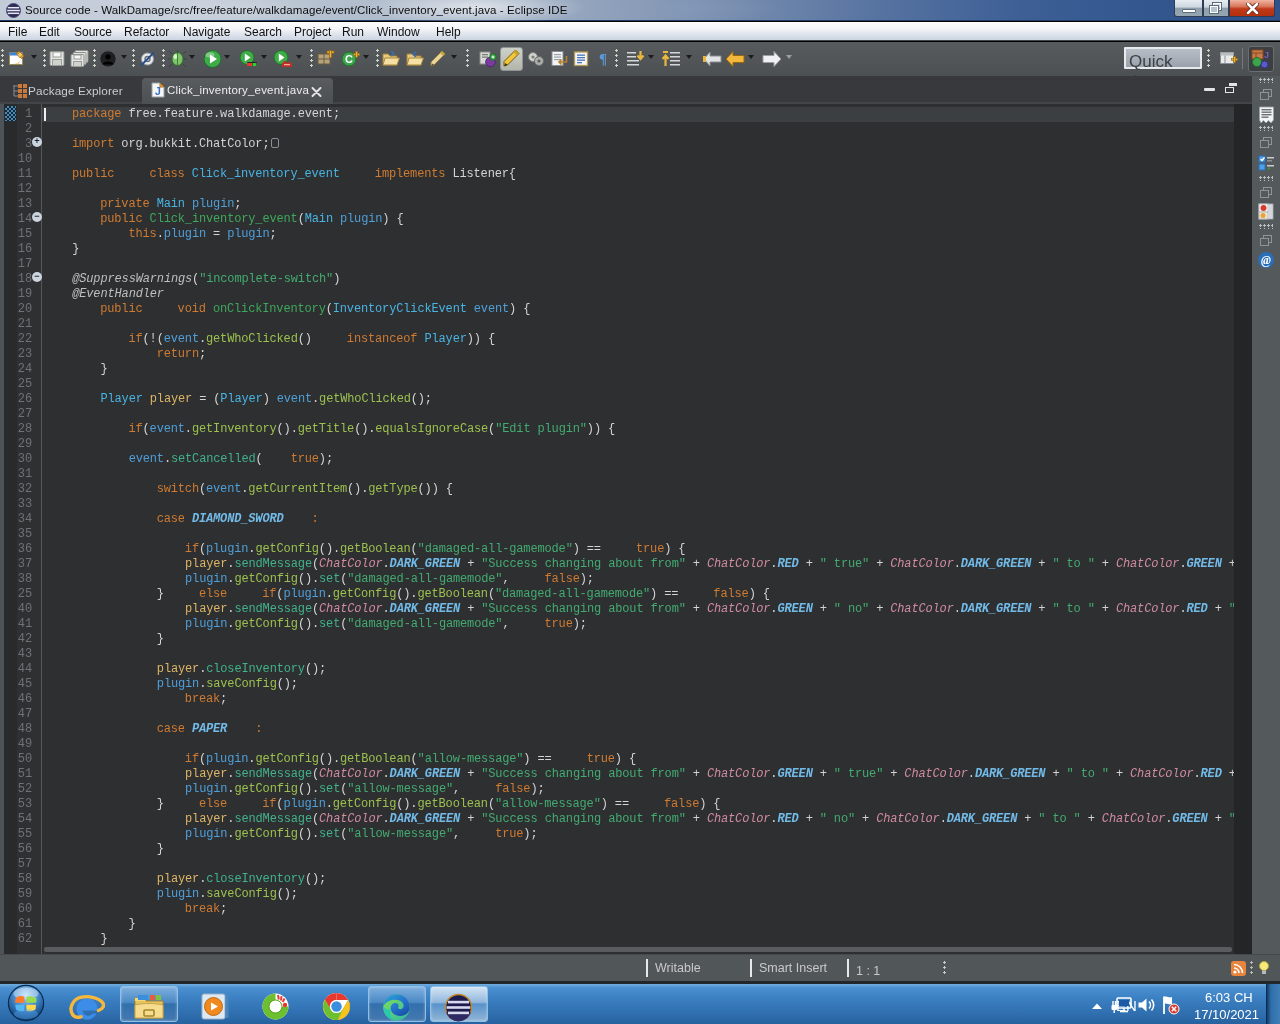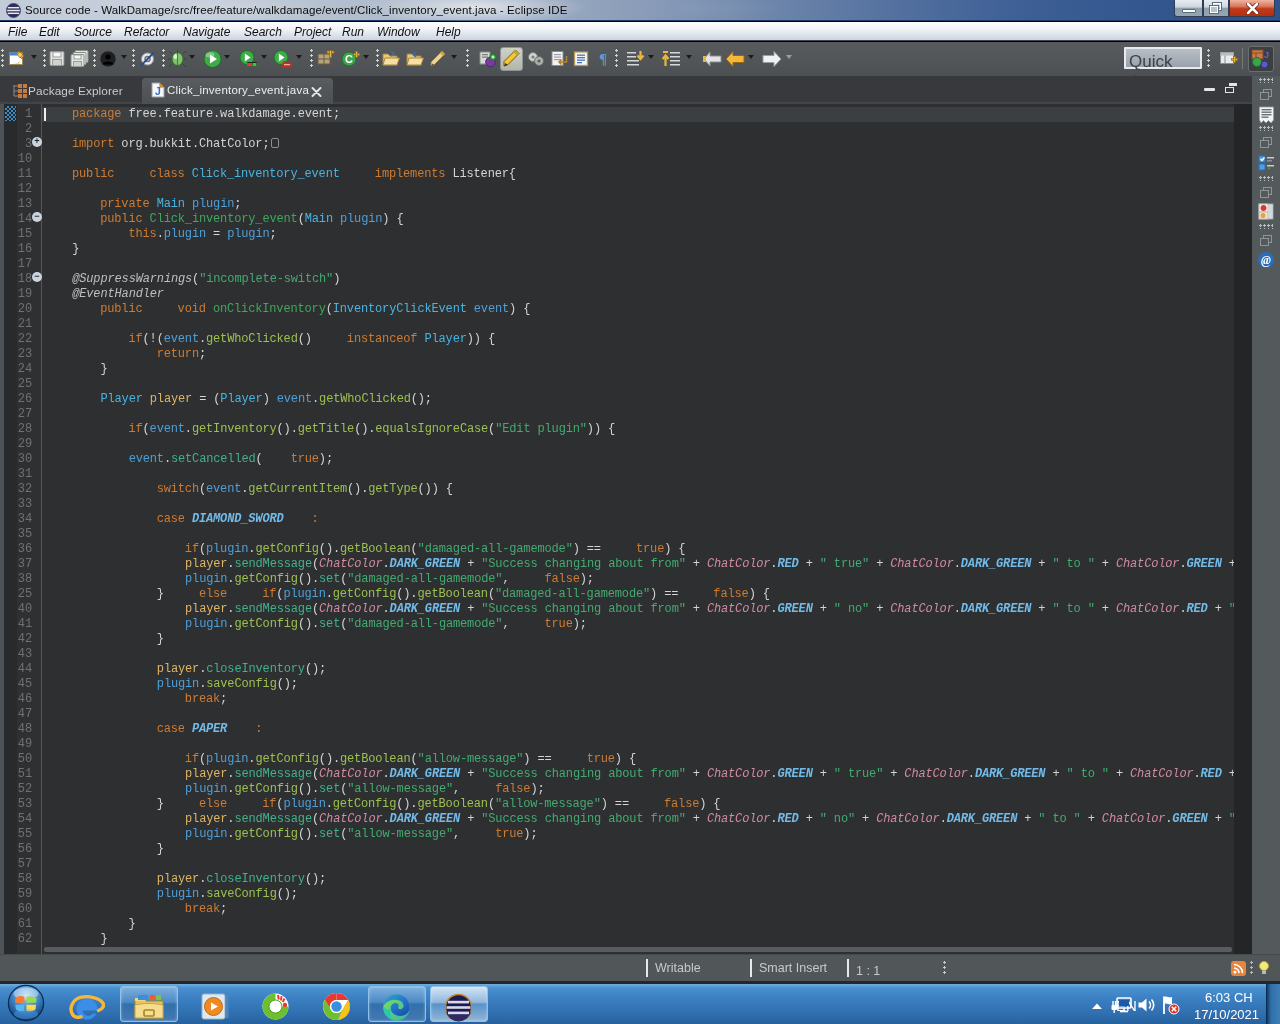--- a/index.html
+++ b/index.html
@@ -12,21 +12,21 @@
   border-bottom:1px solid #1e3c66; }
 #titletxt { position:absolute; top:4px; left:25px; font-size:11.5px; color:#0c0c0c; letter-spacing:0.1px; }
 #ticon { position:absolute; top:3px; left:6px; width:15px; height:15px; }
 .capbtn { position:absolute; top:0; height:17px; border:1px solid #2c3d55; border-top:none; }
 #btnmin { left:1174px; width:29px; background:linear-gradient(#e6ecf2 0%,#cdd7df 45%,#8e9fab 50%,#97a7b2 100%); border-radius:0 0 0 3px; }
 #btnmax { left:1203px; width:26px; background:linear-gradient(#e6ecf2 0%,#cdd7df 45%,#8e9fab 50%,#97a7b2 100%); }
 #btncls { left:1229px; width:46px; background:linear-gradient(#efb5a2 0%,#d9775c 40%,#c0391a 55%,#b5300f 100%); border-radius:0 0 3px 0; }
 
 #menubar { position:absolute; top:22px; left:0; width:1280px; height:19px;
   background:linear-gradient(#fdfdfe 0%,#f2f4f7 40%,#dde3ec 70%,#ccd5e2 100%); border-bottom:1px solid #40464c; }
-#menubar span { position:absolute; top:3px; font-size:12px; color:#111;font-style:italic; }
+#menubar span { position:absolute; top:3px; font-size:12px; color:#111; }
 
 #toolbar { position:absolute; top:42px; left:0; width:1280px; height:34px;
   background:linear-gradient(#575b5e 0%,#525659 50%,#4c5053 100%); }
 .tsep { position:absolute; top:7px; width:3px; height:19px;
   background-image:radial-gradient(circle at 1.5px 1.5px,#cfd4c9 0 1.1px,transparent 1.2px);
   background-size:3px 5px; background-repeat:repeat-y; }
 .drop { position:absolute; width:0; height:0; border-left:3.5px solid transparent; border-right:3.5px solid transparent; border-top:4px solid #1b1b1b; top:13px; }
 .dropw { border-top-color:#d9dadb; }
 
 #tabrow { position:absolute; top:76px; left:0; width:1252px; height:28px; background:#37393c; border-bottom:2px solid #414549; }

